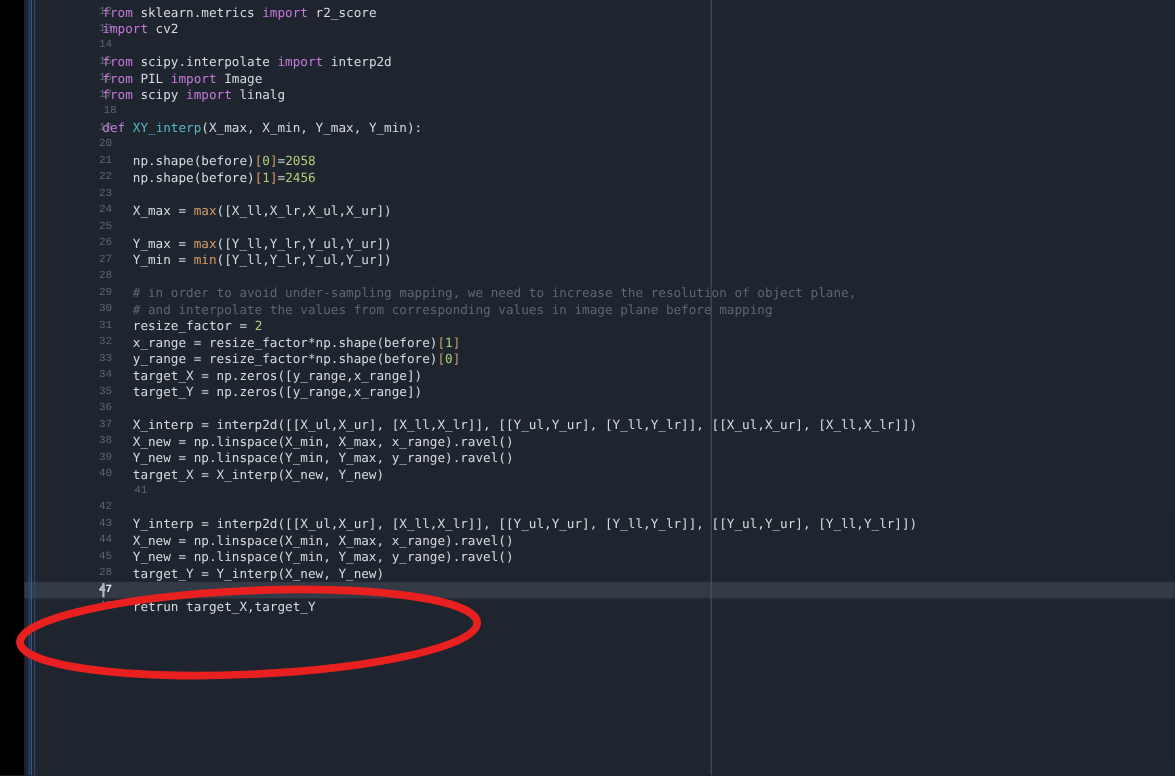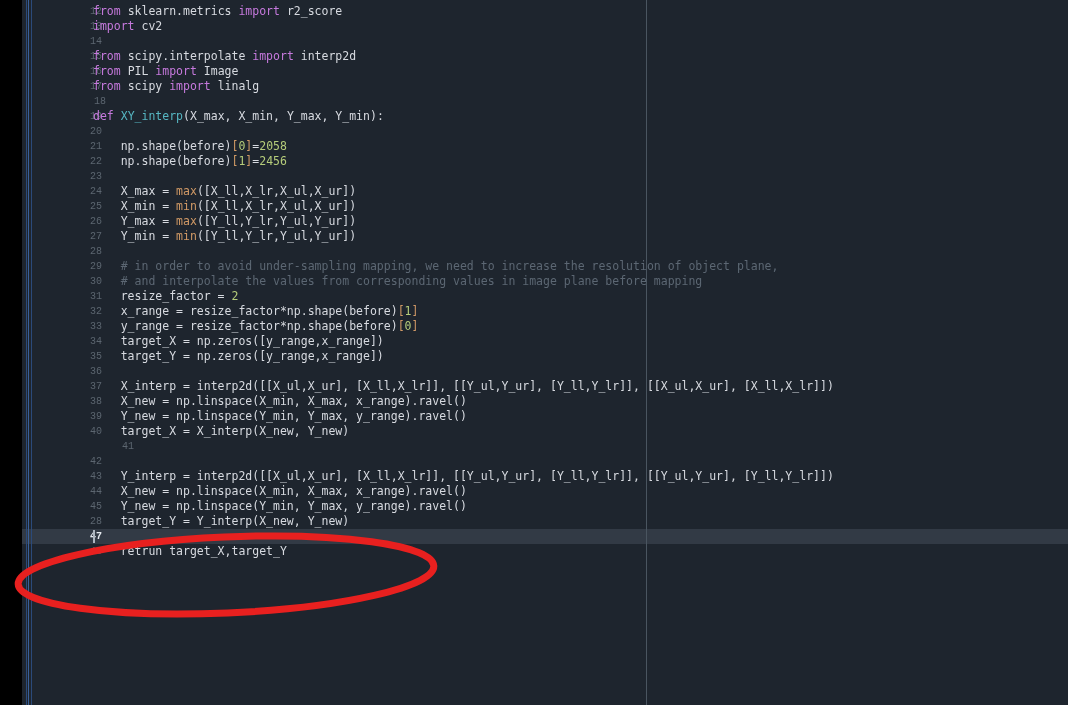--- a/index.html
+++ b/index.html
@@ -59,21 +59,21 @@
       <div class="row" style="top: 49px; position: absolute; left: 0px; width: 1068px;"><span class="ln">15</span><span class="code"><span class="kw">from</span><span class="id"> scipy.interpolate </span><span class="kw">import</span><span class="id"> interp2d</span></span></div>
       <div class="row" style="top: 64px; position: absolute; left: 0px; width: 1068px;"><span class="ln">16</span><span class="code"><span class="kw">from</span><span class="id"> PIL </span><span class="kw">import</span><span class="id"> Image</span></span></div>
       <div class="row" style="top: 79px; position: absolute; left: 0px; width: 1068px;"><span class="ln">17</span><span class="code"><span class="kw">from</span><span class="id"> scipy </span><span class="kw">import</span><span class="id"> linalg</span></span></div>
       <div class="row" style="top: 94px; position: absolute; left: 4px; width: 1068px;"><span class="ln">18</span><span class="code"></span></div>
       <div class="row" style="top: 109px; position: absolute; left: 0px; width: 1068px;"><span class="ln">19</span><span class="code"><span class="kw">def</span><span class="id"> </span><span class="fn">XY_interp</span><span class="id">(X_max, X_min, Y_max, Y_min):</span></span></div>
       <div class="row" style="top: 124px; position: absolute; left: 0px; width: 1068px;"><span class="ln">20</span><span class="code"></span></div>
       <div class="row" style="top: 139px; position: absolute; left: 0px; width: 1068px;"><span class="ln">21</span><span class="code"><span class="id">    np.shape(before)</span><span class="br">[</span><span class="num">0</span><span class="br">]</span><span class="id">=</span><span class="num">2058</span></span></div>
       <div class="row" style="top: 154px; position: absolute; left: 0px; width: 1068px;"><span class="ln">22</span><span class="code"><span class="id">    np.shape(before)</span><span class="br">[</span><span class="num">1</span><span class="br">]</span><span class="id">=</span><span class="num">2456</span></span></div>
       <div class="row" style="top: 169px; position: absolute; left: 0px; width: 856px;"><span class="ln">23</span><span class="code"></span></div>
       <div class="row" style="top: 184px; position: absolute; left: 0px; width: 1068px;"><span class="ln">24</span><span class="code"><span class="id">    X_max = </span><span class="bi">max</span><span class="id">([X_ll,X_lr,X_ul,X_ur])</span></span></div>
-      <div class="row" style="top: 199px; position: absolute; left: 0px; width: 1068px;"><span class="ln">25</span><span class="code"><span class="id">    X_min = </span><span class="bi">min</span><span class="id">([X_ll,X_lr,X_ul,X_ur])</span></span></div>
+      <div class="row" style="top: 199px; position: absolute; left: 0px; width: 1068px;"><span class="ln">25</span></div>
       <div class="row" style="top: 214px; position: absolute; left: 0px; width: 1068px;"><span class="ln">26</span><span class="code"><span class="id">    Y_max = </span><span class="bi">max</span><span class="id">([Y_ll,Y_lr,Y_ul,Y_ur])</span></span></div>
       <div class="row" style="top: 229px; position: absolute; left: 0px; width: 858px;"><span class="ln">27</span><span class="code"><span class="id">    Y_min = </span><span class="bi">min</span><span class="id">([Y_ll,Y_lr,Y_ul,Y_ur])</span></span></div>
       <div class="row" style="top: 244px; position: absolute; left: 0px; width: 1068px;"><span class="ln">28</span><span class="code"></span></div>
       <div class="row" style="top: 259px; position: absolute; left: 0px; width: 1068px;"><span class="ln">29</span><span class="code"><span class="cm">    # in order to avoid under-sampling mapping, we need to increase the resolution of object plane,</span></span></div>
       <div class="row" style="top: 274px; position: absolute; left: 0px; width: 1068px;"><span class="ln">30</span><span class="code"><span class="cm">    # and interpolate the values from corresponding values in image plane before mapping</span></span></div>
       <div class="row" style="top: 289px; position: absolute; left: 0px; width: 1068px;"><span class="ln">31</span><span class="code"><span class="id">    resize_factor = </span><span class="num">2</span></span></div>
       <div class="row" style="top: 304px; position: absolute; left: 0px; width: 1068px;"><span class="ln">32</span><span class="code"><span class="id">    x_range = resize_factor*np.shape(before)</span><span class="br">[</span><span class="num">1</span><span class="br">]</span></span></div>
       <div class="row" style="top: 319px; position: absolute; left: 0px; width: 992px;"><span class="ln">33</span><span class="code"><span class="id">    y_range = resize_factor*np.shape(before)</span><span class="br">[</span><span class="num">0</span><span class="br">]</span></span></div>
       <div class="row" style="top: 334px; position: absolute; left: 0px; width: 1068px;"><span class="ln">34</span><span class="code"><span class="id">    target_X = np.zeros([y_range,x_range])</span></span></div>
       <div class="row" style="top: 349px; position: absolute; left: 0px; width: 1068px;"><span class="ln">35</span><span class="code"><span class="id">    target_Y = np.zeros([y_range,x_range])</span></span></div>

